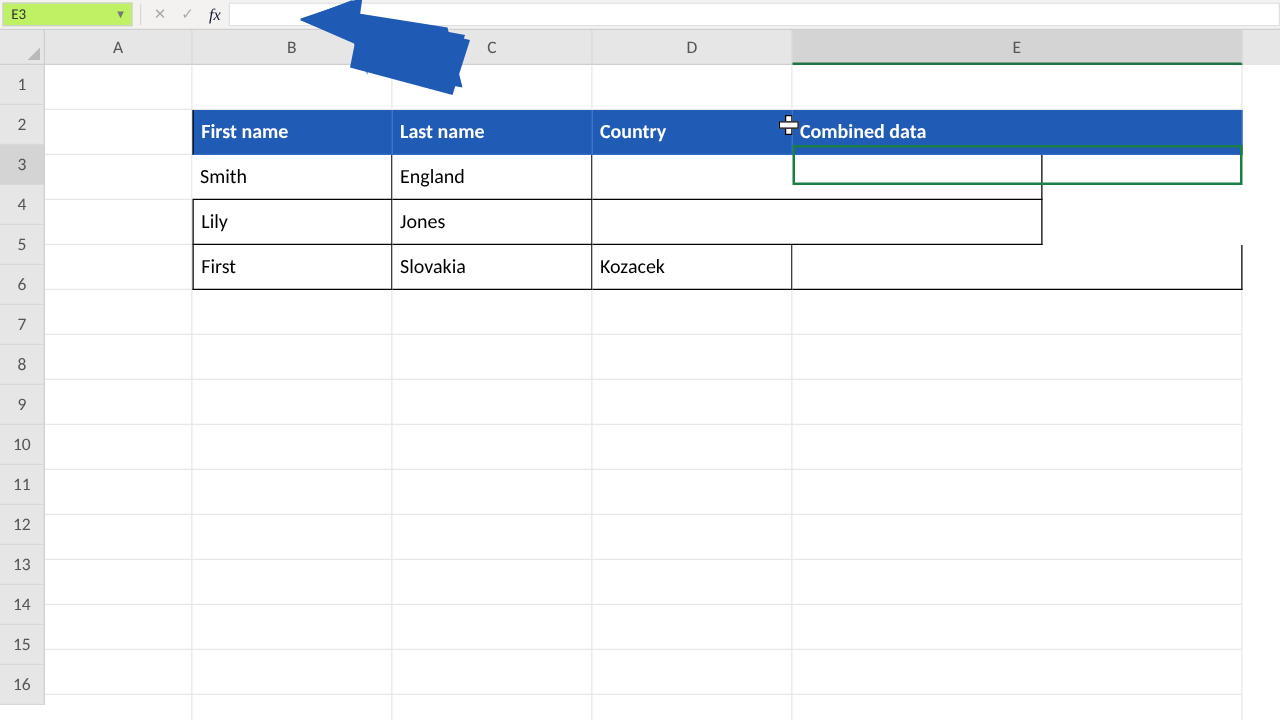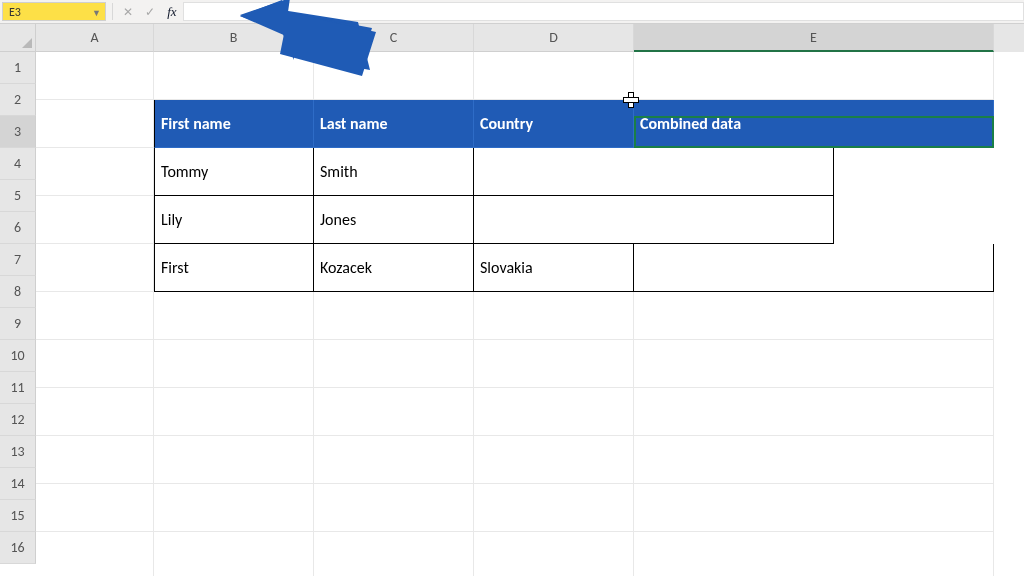--- a/index.html
+++ b/index.html
@@ -14,21 +14,21 @@
     }
     .formula-bar {
       height: 24px;
       display: flex;
       align-items: stretch;
       background: #f3f2f1;
       border-bottom: 1px solid #d0d0d0;
     }
     .name-box {
       width: 104px;
-      background: #fde047;
+      background: #bef264;
       border: 1px solid #cfcfcf;
       margin: 2px;
       display: flex;
       align-items: center;
       padding: 0 6px;
       position: relative;
       font-size: 12px;
       color: #333;
     }
     .name-box .dd {
@@ -118,21 +118,21 @@
       display: flex;
       align-items: center;
       justify-content: center;
       font-size: 14px;
       color: #555;
     }
     .col-head.active { background: #d4d4d4; border-bottom: 2px solid #217346; }
     .cells {
       position: relative;
     }
-    .row { display: flex; height: 48px; }
+    .row { display: flex; height: 36px; }
     .cell {
       border-right: 1px solid #e8e8e8;
       border-bottom: 1px solid #e8e8e8;
       padding: 0 6px;
       font-size: 16px;
       display: flex;
       align-items: center;
       color: #000;
       overflow: hidden;
       white-space: nowrap;
@@ -245,37 +245,37 @@
       <div class="row">
         <div class="cell wA"></div>
         <div class="cell th wB td-left">First name</div>
         <div class="cell th wC">Last name</div>
         <div class="cell th wD">Country</div>
         <div class="cell th wE">Combined data</div>
       </div>
 
       <div class="row">
         <div class="cell wA"></div>
-        <div class="cell td wB td-left">Tommy</div>
         <div class="cell td wC">Smith</div>
+        <div class="cell td wD">England</div>
         <div class="cell td wE"></div>
       </div>
 
       <div class="row">
         <div class="cell wA"></div>
         <div class="cell td wB td-left">Lily</div>
         <div class="cell td wC">Jones</div>
         <div class="cell td wE"></div>
       </div>
 
       <div class="row">
         <div class="cell wA"></div>
         <div class="cell td wB td-left">First</div>
+        <div class="cell td wD">Slovakia</div>
         <div class="cell td wC">Kozacek</div>
-        <div class="cell td wD">Slovakia</div>
         <div class="cell td wE"></div>
       </div>
 
       <div class="row">
           <div class="cell wA"></div>
           <div class="cell wB"></div>
           <div class="cell wC"></div>
           <div class="cell wD"></div>
           <div class="cell wE"></div>
         </div>

